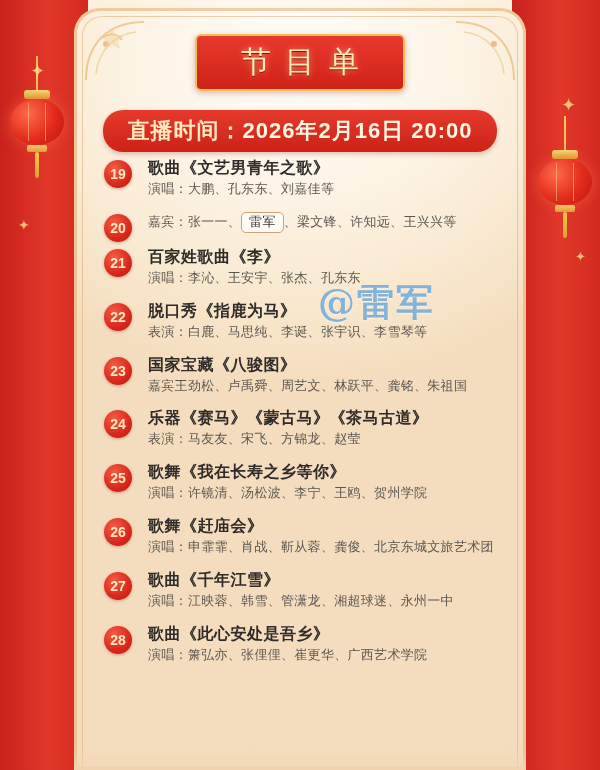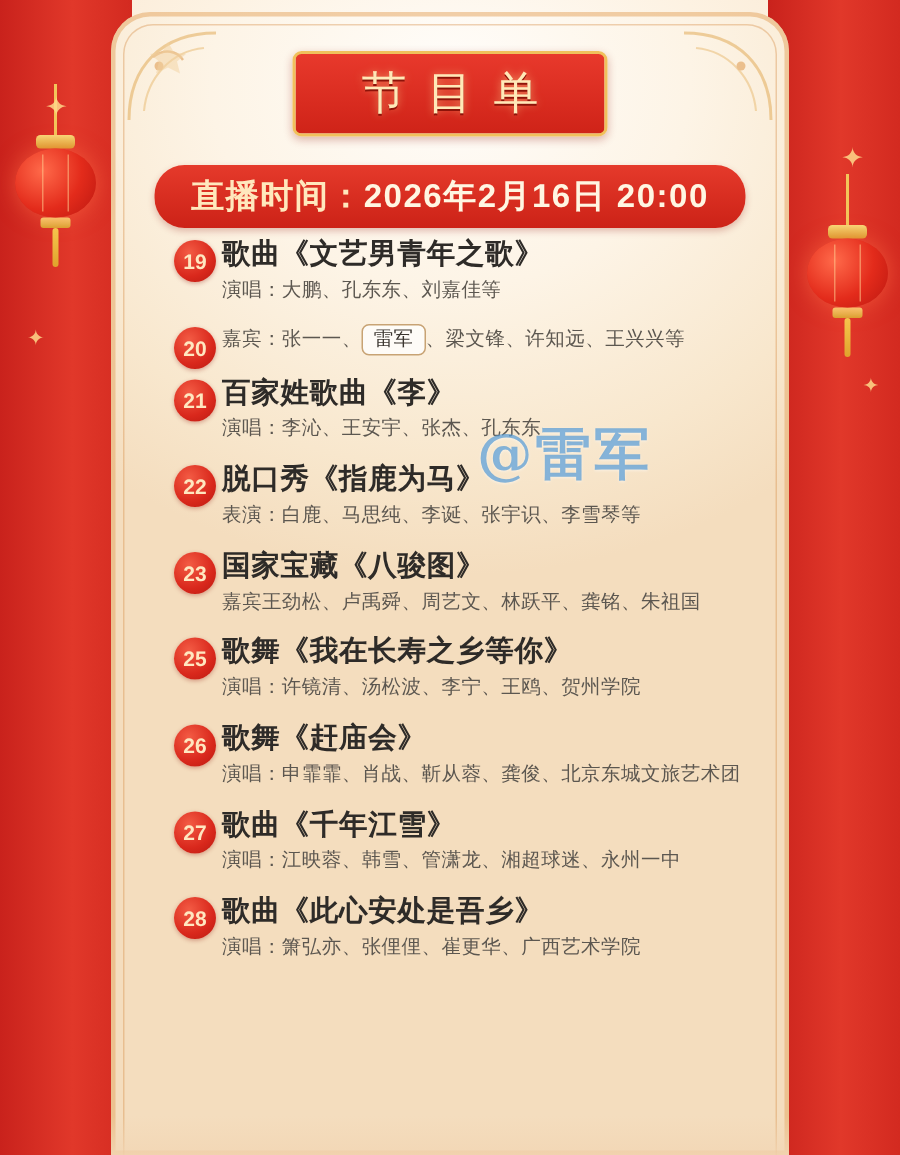--- a/index.html
+++ b/index.html
@@ -203,36 +203,36 @@
     top: 158px;
     bottom: 0;
   }
   .row {
     position: relative;
     padding-left: 44px;
     margin-bottom: 14px;
   }
   .badge {
     position: absolute;
-    left: 12px;
+    left: 0;
     top: 2px;
     width: 28px;
     height: 28px;
     border-radius: 50%;
     background: radial-gradient(circle at 36% 30%, #f35b44 0%, #d9281c 60%, #b81a11 100%);
     color: #ffe7c0;
     font-size: 14px;
     font-weight: bold;
     line-height: 28px;
     text-align: center;
     box-shadow: 0 1px 3px rgba(150,30,20,.35);
   }
   .row-title {
     font-family: "DejaVu Serif", "Liberation Serif", serif;
-    font-size: 19px;
+    font-size: 16px;
     font-weight: bold;
     color: #2e2b28;
     line-height: 1.25;
     letter-spacing: .5px;
   }
   .row-sub {
     margin-top: 3px;
     font-size: 13px;
     color: #5c5750;
     line-height: 1.3;
@@ -352,20 +352,25 @@
       <div class="row-title">脱口秀《指鹿为马》</div>
       <div class="row-sub"><span>表演：</span><span>白鹿、马思纯、李诞、张宇识、李雪琴等</span></div>
     </div>
 
     <div class="row">
       <div class="badge">23</div>
       <div class="row-title">国家宝藏《八骏图》</div>
       <div class="row-sub"><span></span><span>嘉宾王劲松、卢禹舜、周艺文、林跃平、龚铭、朱祖国</span></div>
     </div>
 
+    <div class="row">
+      <div class="badge">24</div>
+      <div class="row-title">乐器《赛马》《蒙古马》《茶马古道》</div>
+      <div class="row-sub"><span>表演：</span><span>马友友、宋飞、方锦龙、赵莹</span></div>
+    </div>
 
     <div class="row">
       <div class="badge">25</div>
       <div class="row-title">歌舞《我在长寿之乡等你》</div>
       <div class="row-sub"><span>演唱：</span><span>许镜清、汤松波、李宁、王鸥、贺州学院</span></div>
     </div>
 
     <div class="row">
       <div class="badge">26</div>
       <div class="row-title">歌舞《赶庙会》</div>

